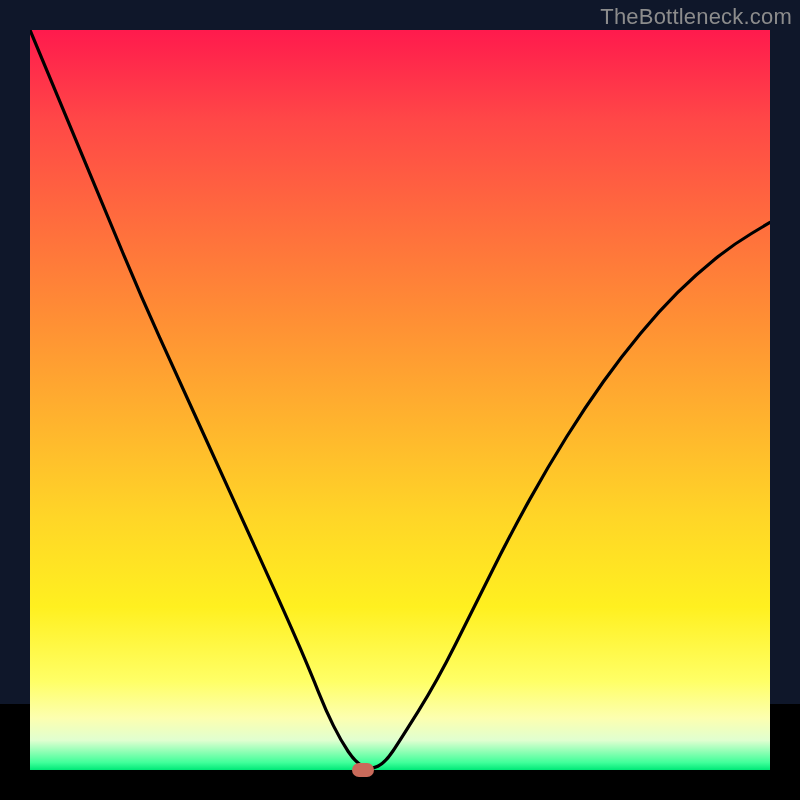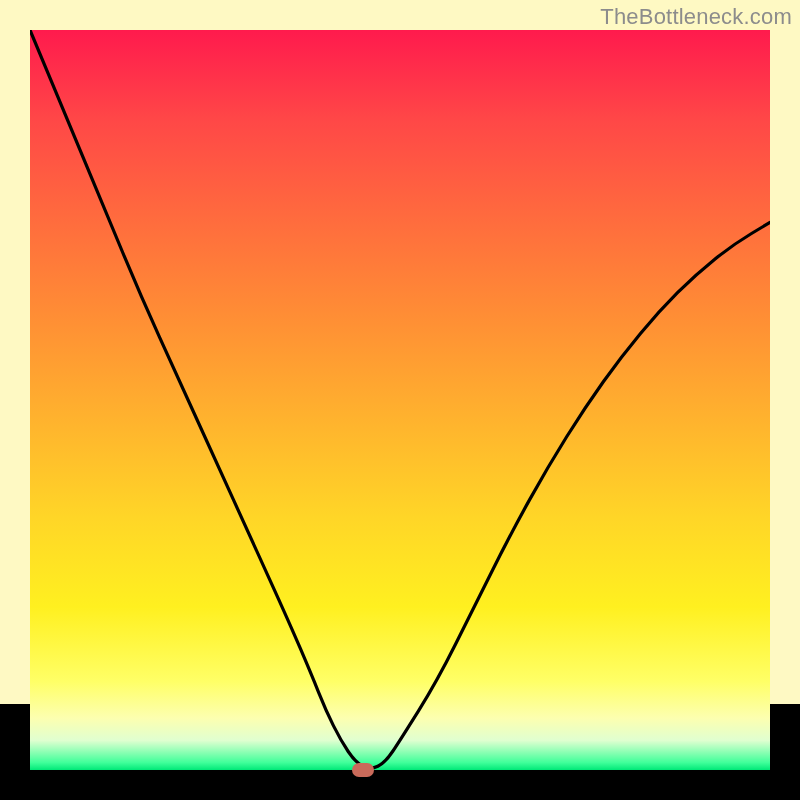--- a/index.html
+++ b/index.html
@@ -10,21 +10,21 @@
     background: #000;
     overflow: hidden;
     font-family: Arial, Helvetica, sans-serif;
   }
   .frame {
     position: absolute;
     top: 0;
     left: 0;
     width: 800px;
     height: 704px;
-    background: #fef9c3;
+    background: #0f172a;
   }
   .plot-area {
     position: absolute;
     left: 30px;
     top: 30px;
     width: 740px;
     height: 740px;
     background: linear-gradient(to bottom,
       #ff1a4d 0%,
       #ff4747 12%,

